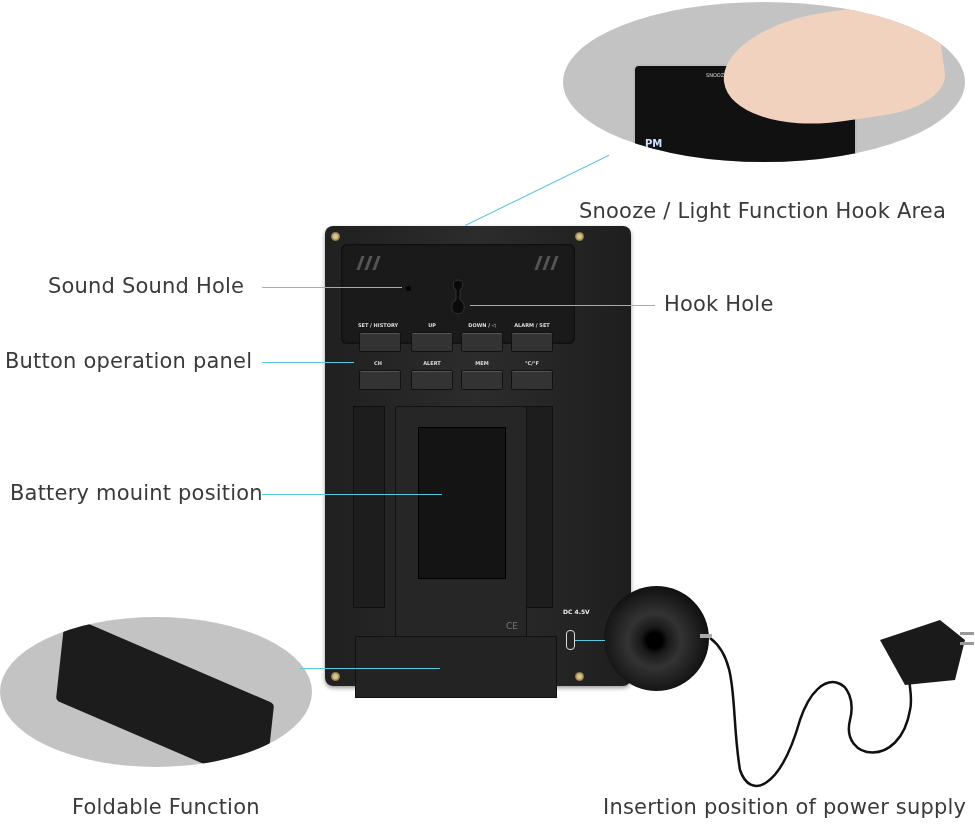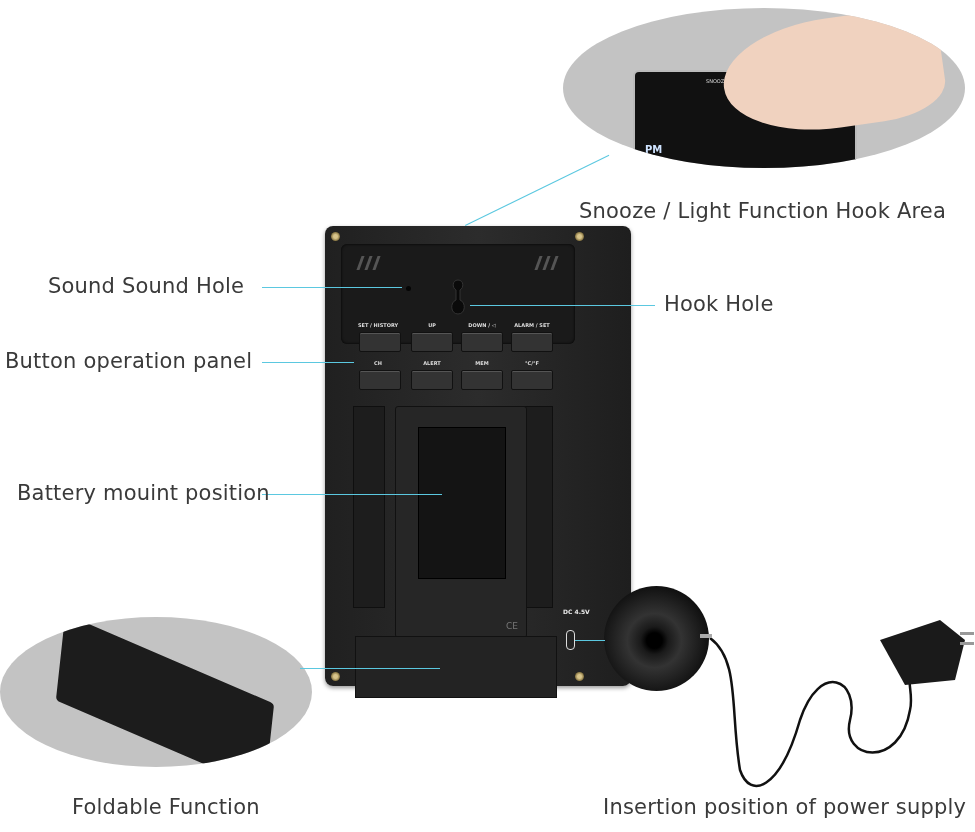--- a/index.html
+++ b/index.html
@@ -20,21 +20,21 @@
   .btn-label { position:absolute; font-size:5px; color:#ddd; font-weight:bold; text-align:center; width:50px; }
   .btn { position:absolute; width:40px; height:18px; background:#333; border:1px solid #111;
          border-radius:2px; box-shadow:inset 0 1px 0 #555; cursor:pointer; }
   .bay { position:absolute; left:70px; top:180px; width:130px; height:230px; background:#262626;
          border:1px solid #111; border-radius:3px; }
   .batt { position:absolute; left:22px; top:20px; width:86px; height:150px; background:#141414; border:1px solid #000; }
   .leg { position:absolute; top:180px; width:30px; height:200px; background:#1d1d1d; border:1px solid #0f0f0f; }
   .stand { position:absolute; left:30px; top:410px; width:200px; height:60px; background:#232323; border:1px solid #111; }
   .dc-text { position:absolute; left:238px; top:382px; font-size:6px; color:#eee; font-weight:bold; text-align:center; line-height:7px; }
   
-  .ellipse-top { position:absolute; left:563px; top:8px; width:402px; height:160px; border-radius:50%;
+  .ellipse-top { position:absolute; left:563px; top:2px; width:402px; height:160px; border-radius:50%;
                  background:#c3c3c3; overflow:hidden; }
   .lcd { position:absolute; left:70px; top:62px; width:220px; height:120px; background:#111; border:2px solid #bbb; border-radius:6px; }
   .lcd .snz { position:absolute; top:6px; left:0; width:180px; text-align:center; font-size:5px; color:#ddd; }
   .lcd .pm { position:absolute; left:10px; top:72px; font-size:10px; color:#cfe3ff; font-weight:bold; }
   .lcd .digits { position:absolute; left:28px; top:48px; font-size:44px; color:#cfe3ff; font-family:"DejaVu Sans Mono", monospace; font-weight:bold; letter-spacing:-3px; }
   .hand { position:absolute; left:160px; top:10px; width:220px; height:110px; background:#f0d2bf;
           border-radius:50% 40% 30% 50%; transform:rotate(-8deg); }
   .ellipse-bl { position:absolute; left:0; top:617px; width:312px; height:150px; border-radius:50%; background:#c3c3c3; overflow:hidden; }
   .circle-jack { position:absolute; left:604px; top:586px; width:105px; height:105px; border-radius:50%;
                  background:radial-gradient(circle at 48% 52%,#000 10%,#1a1a1a 18%,#333 35%,#111 70%,#000); }
@@ -117,15 +117,15 @@
 <div class="leader" style="left:470px;top:305px;width:185px"></div>
 <div class="leader" style="left:262px;top:362px;width:92px"></div>
 <div class="leader" style="left:262px;top:494px;width:180px"></div>
 <div class="leader" style="left:300px;top:668px;width:140px"></div>
 <div class="leader" style="left:575px;top:640px;width:30px"></div>
 
 <div class="label" style="left:579px;top:199px">Snooze / Light Function Hook Area</div>
 <div class="label" style="left:48px;top:274px">Sound Sound Hole</div>
 <div class="label" style="left:664px;top:292px">Hook Hole</div>
 <div class="label" style="left:5px;top:349px">Button operation panel</div>
-<div class="label" style="left:17px;top:481px">Battery mouint position</div>
+<div class="label" style="left:10px;top:481px">Battery mouint position</div>
 <div class="label" style="left:72px;top:795px">Foldable Function</div>
 <div class="label" style="left:603px;top:795px">Insertion position of power supply</div>
 
 </body></html>

